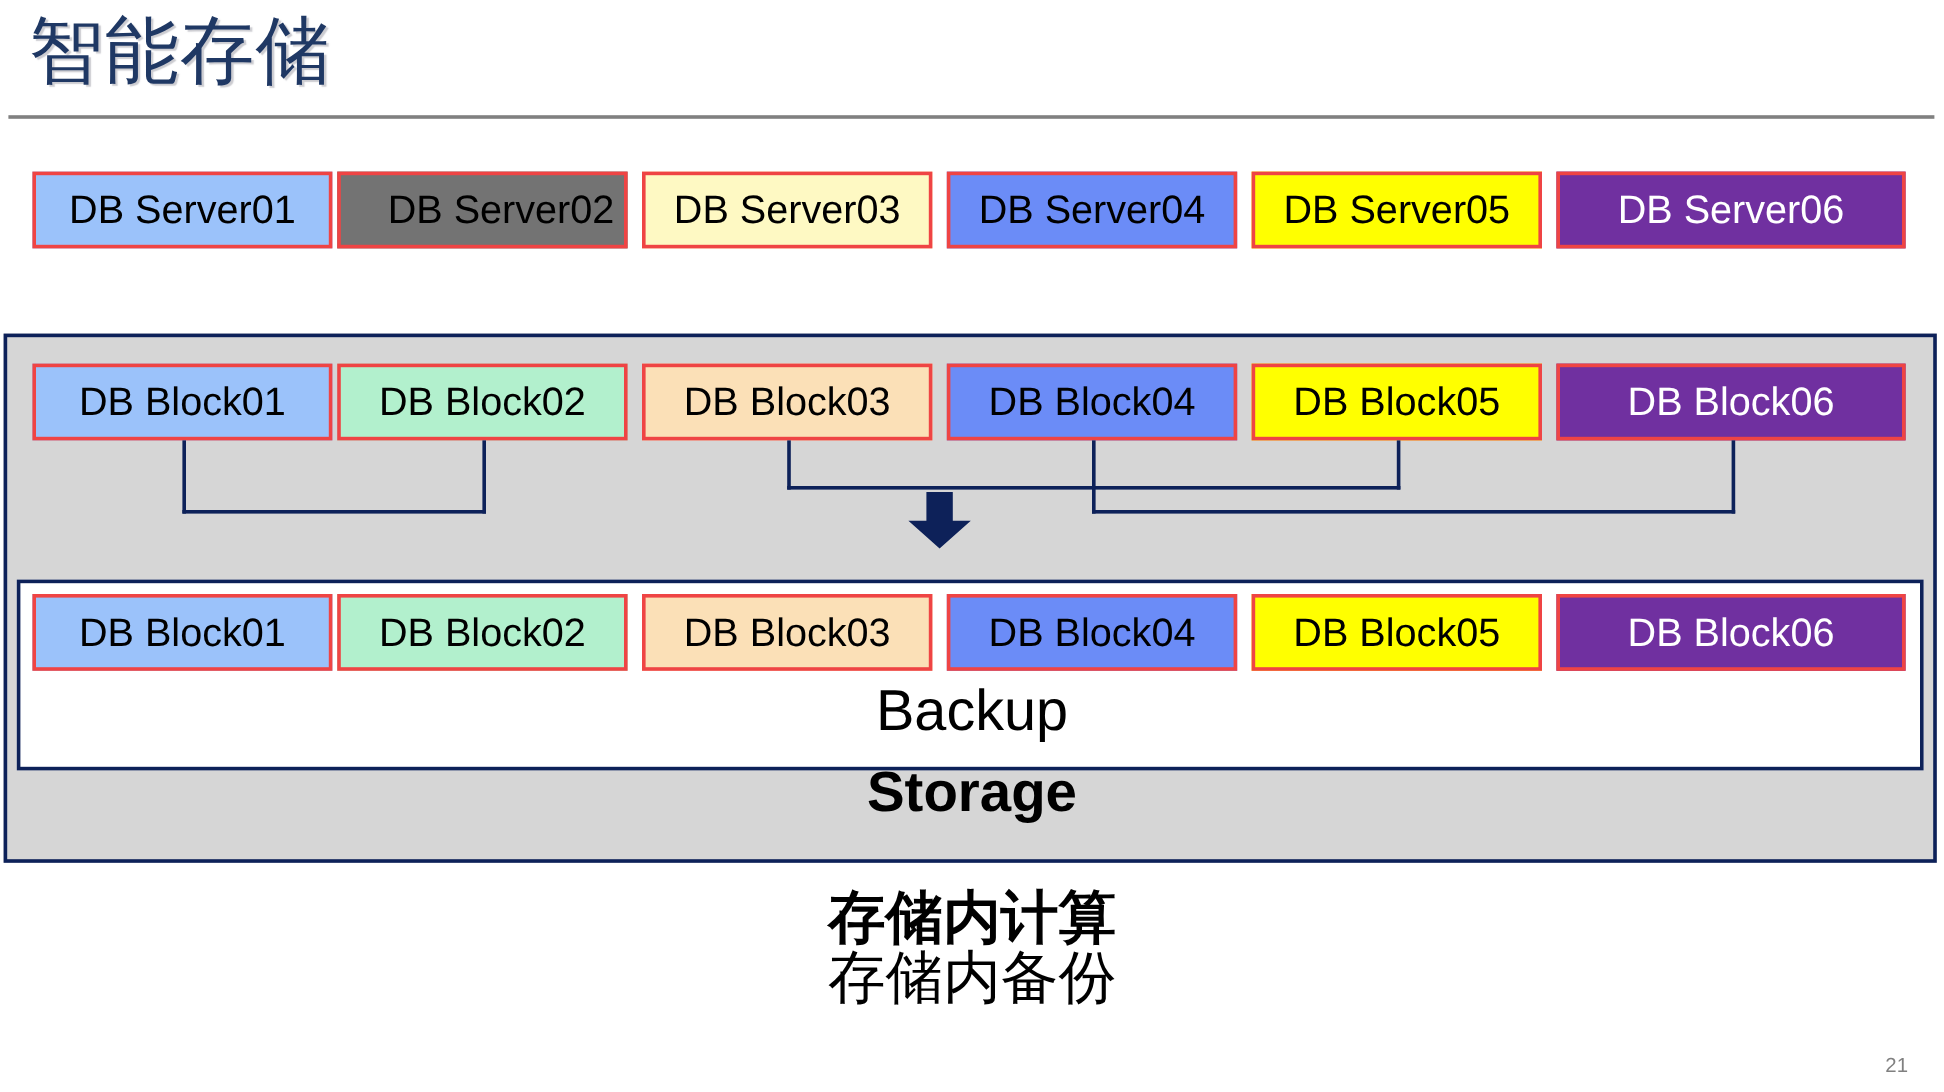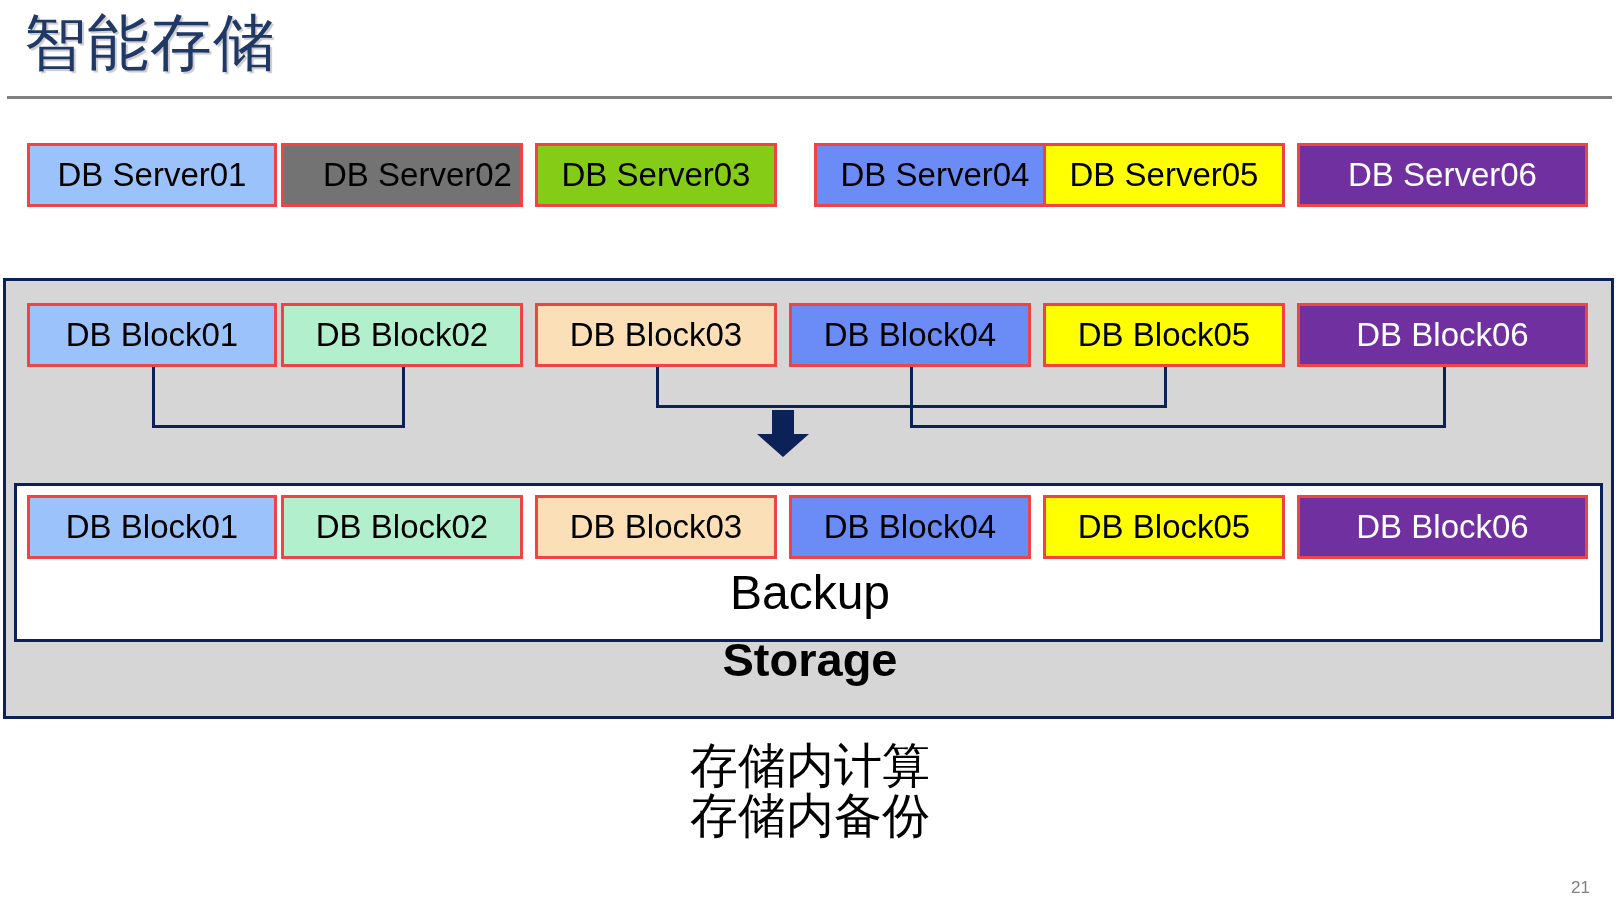--- a/index.html
+++ b/index.html
@@ -116,21 +116,21 @@
   
   .caption {
     position: absolute;
     left: 0;
     width: 1620px;
     text-align: center;
     font-size: 48px;
     color: #000000;
     line-height: 1.0;
   }
-  #caption-1 { top: 742px; }
+  #caption-1 { top: 742px; font-weight: bold; }
   #caption-2 { top: 792px; text-align: center; }
 
   #page-number {
     position: absolute;
     right: 30px;
     bottom: 12px;
     font-size: 17px;
     color: #808080;
   }
 </style>
@@ -157,22 +157,22 @@
 <div id="block-row"></div>
 <div id="backup-row"></div>
 
 <div class="caption" id="caption-1">存储内计算</div>
 <div class="caption" id="caption-2">存储内备份</div>
 
 <div id="page-number">21</div>
 
 <div class="node" style="left: 27px; top: 143px; width: 250px; height: 64px; background: rgb(155, 194, 250); color: rgb(0, 0, 0);">DB Server01</div>
 <div class="node" style="left: 281px; top: 143px; width: 242px; height: 64px; background: #737373; color: rgb(0, 0, 0); padding-left: 31px;">DB Server02</div>
-<div class="node" style="left: 535px; top: 143px; width: 242px; height: 64px; background: #84cc16; color: rgb(0, 0, 0);">DB Server03</div>
-<div class="node" style="left: 789px; top: 143px; width: 242px; height: 64px; background: rgb(107, 140, 247); color: rgb(0, 0, 0); margin-left: 25px;">DB Server04</div>
+<div class="node" style="left: 535px; top: 143px; width: 242px; height: 64px; background: #fef9c3; color: rgb(0, 0, 0);">DB Server03</div>
+<div class="node" style="left: 789px; top: 143px; width: 242px; height: 64px; background: rgb(107, 140, 247); color: rgb(0, 0, 0);">DB Server04</div>
 <div class="node" style="left: 1043px; top: 143px; width: 242px; height: 64px; background: rgb(255, 255, 0); color: rgb(0, 0, 0);">DB Server05</div>
 <div class="node invert" style="left: 1297px; top: 143px; width: 291px; height: 64px; background: rgb(112, 48, 160); color: rgb(255, 255, 255);">DB Server06</div>
 <div class="node" style="left: 27px; top: 303px; width: 250px; height: 64px; background: rgb(155, 194, 250); color: rgb(0, 0, 0);">DB Block01</div>
 <div class="node" style="left: 281px; top: 303px; width: 242px; height: 64px; background: rgb(178, 240, 205); color: rgb(0, 0, 0);">DB Block02</div>
 <div class="node" style="left: 535px; top: 303px; width: 242px; height: 64px; background: rgb(251, 224, 183); color: rgb(0, 0, 0);">DB Block03</div>
 <div class="node" style="left: 789px; top: 303px; width: 242px; height: 64px; background: rgb(107, 140, 247); color: rgb(0, 0, 0);">DB Block04</div>
 <div class="node" style="left: 1043px; top: 303px; width: 242px; height: 64px; background: rgb(255, 255, 0); color: rgb(0, 0, 0);">DB Block05</div>
 <div class="node invert" style="left: 1297px; top: 303px; width: 291px; height: 64px; background: rgb(112, 48, 160); color: rgb(255, 255, 255);">DB Block06</div>
 <div class="node" style="left: 27px; top: 495px; width: 250px; height: 64px; background: rgb(155, 194, 250); color: rgb(0, 0, 0);">DB Block01</div>
 <div class="node" style="left: 281px; top: 495px; width: 242px; height: 64px; background: rgb(178, 240, 205); color: rgb(0, 0, 0);">DB Block02</div>

